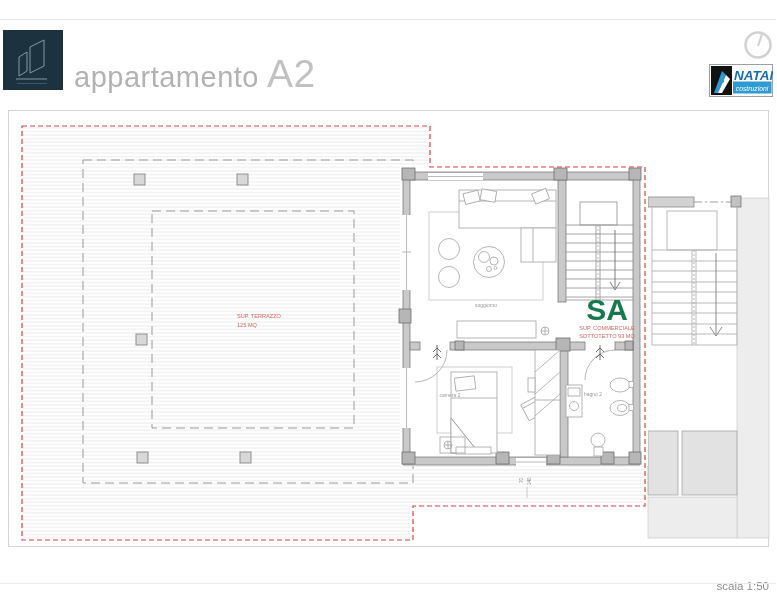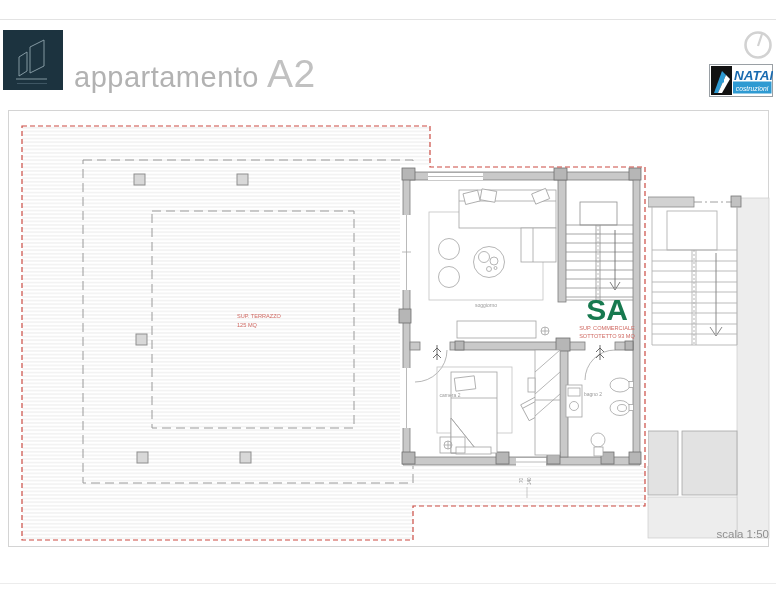--- a/index.html
+++ b/index.html
@@ -7,21 +7,21 @@
         font-family:"Liberation Sans", sans-serif;}
   .top-rule{position:absolute;left:0;top:19px;width:777px;height:1px;background:#e3e3e3;}
   .logo-box{position:absolute;left:3px;top:30px;width:60px;height:60px;background:#1c333f;}
   .title{position:absolute;left:74px;top:52px;white-space:nowrap;letter-spacing:.5px;}
   .title .main{font-size:29px;font-weight:300;color:#b2b2b2;}
   .title .unit{font-size:39px;font-weight:300;color:#c1c1c1;margin-left:8px;}
   .clock{position:absolute;left:742px;top:29px;}
   .natan{position:absolute;left:709px;top:62px;}
   .plan{position:absolute;left:0;top:0;}
   .footer-left{position:absolute;left:5px;top:556px;font-size:11.5px;color:#8f8f8f;}
-  .footer-right{position:absolute;right:7px;top:528px;font-size:11.5px;color:#8f8f8f;}
+  .footer-right{position:absolute;right:7px;top:580px;font-size:11.5px;color:#8f8f8f;}
   .footer-rule{position:absolute;left:0;top:583px;width:777px;height:1px;background:#ececec;}
   svg text{font-family:"Liberation Sans", sans-serif;}
 </style>
 </head>
 <body>
 
 <div class="page">
 
   <div class="top-rule"></div>
 

